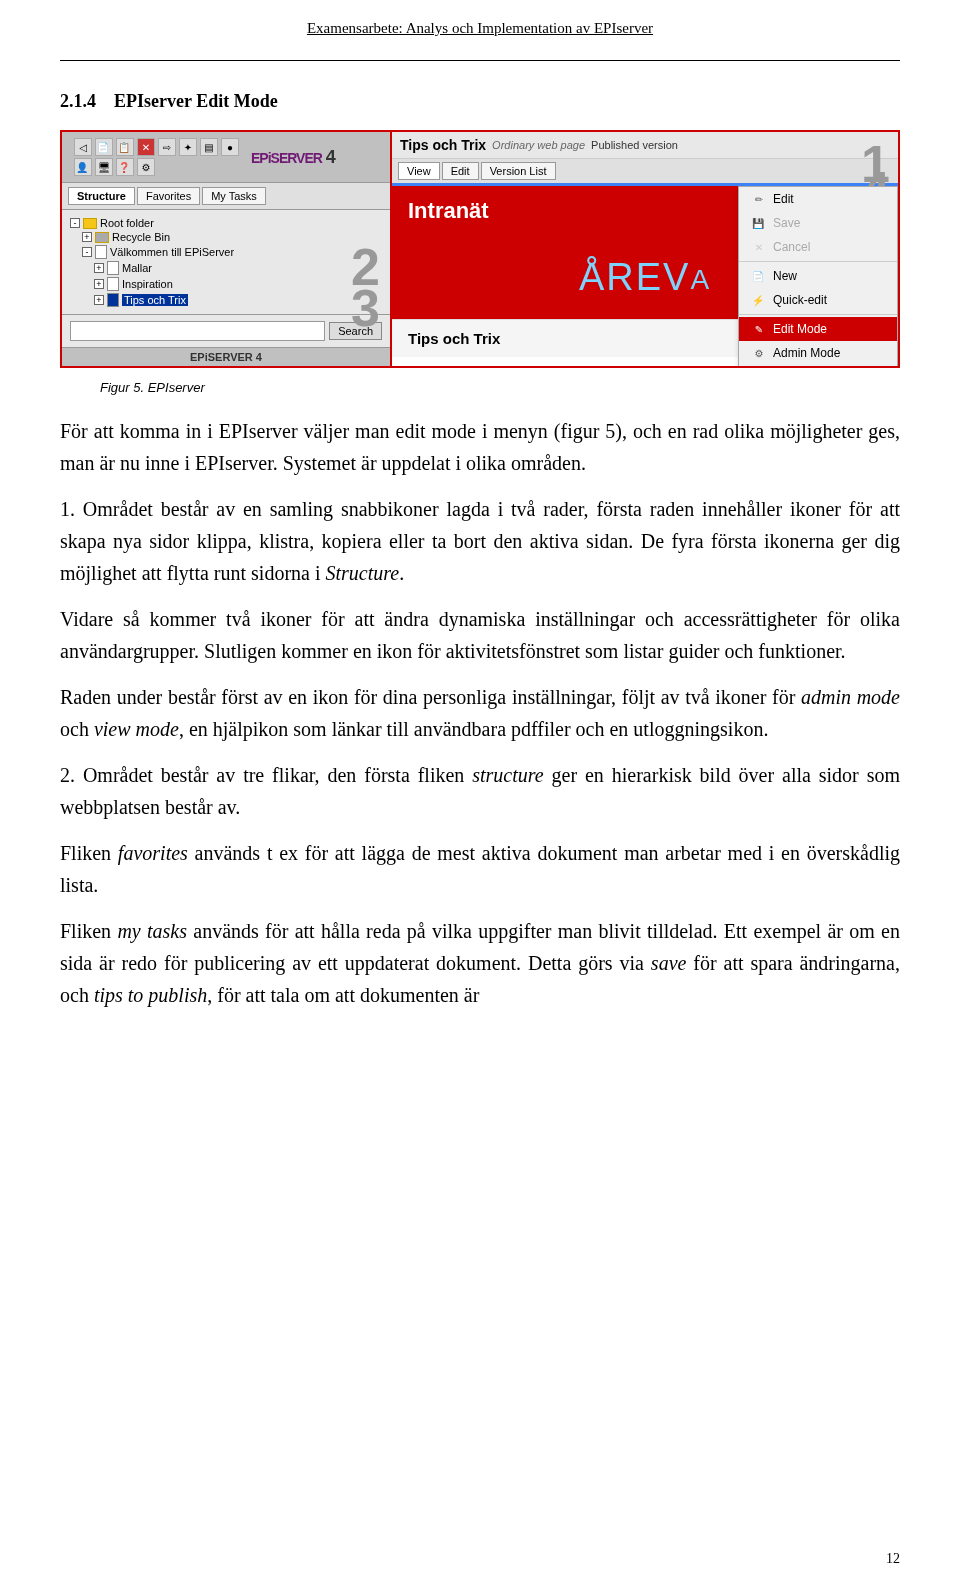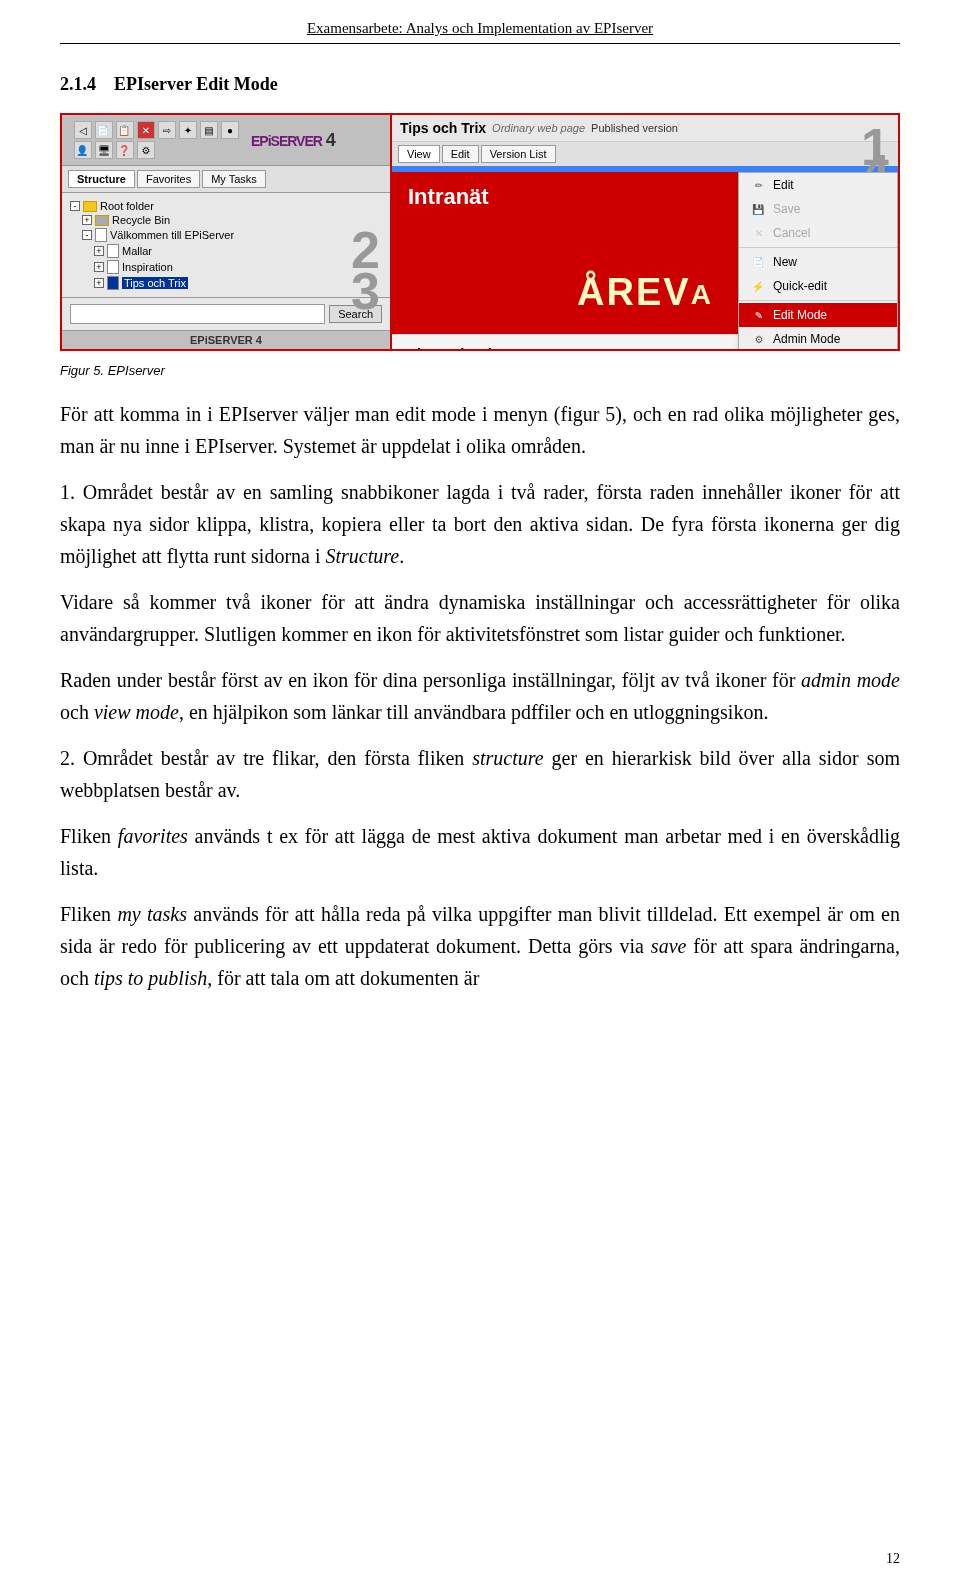--- a/index.html
+++ b/index.html
@@ -10,21 +10,21 @@
       font-family: "Times New Roman", Times, serif;
       font-size: 15px;
       color: #000;
       padding: 20px 60px 40px 60px;
     }
 
     
     .page-header {
       text-align: center;
       border-bottom: 1px solid #000;
-      padding-bottom: 6px;
+      padding-bottom: 23px;
       margin-bottom: 30px;
     }
     .page-header a {
       font-size: 15px;
       color: #000;
       text-decoration: underline;
     }
 
     
     .section-heading {
@@ -227,21 +227,21 @@
       font-family: Arial, sans-serif;
       color: #333;
     }
 
     
     .view-tabs {
       display: flex;
       gap: 2px;
       padding: 3px 6px;
       background: #e0e0e0;
-      border-bottom: 6px solid #3b82f6;
+      border-bottom: 3px solid #3b82f6;
     }
     .view-tab {
       padding: 2px 8px;
       font-size: 11px;
       font-family: Arial, sans-serif;
       background: #f5f5f5;
       border: 1px solid #999;
       cursor: pointer;
     }
     .view-tab.active { background: #fff; }
@@ -267,25 +267,24 @@
     }
     .areva-logo-area {
       background: #cc0000;
       padding: 20px 16px;
       display: flex;
       align-items: center;
       justify-content: center;
     }
     .areva-logo-text {
       font-size: 38px;
-      font-weight: 700;
-      color: #fef9c3;
+      font-weight: 400;
+      color: #7dd3fc;
       font-family: Arial, sans-serif;
       letter-spacing: 2px;
-      margin-top: 29px;
     }
     .tips-och-trix-bar {
       background: #f5f5f5;
       border-top: 1px solid #ddd;
       padding: 10px 16px;
       font-size: 15px;
       font-family: Arial, sans-serif;
       font-weight: bold;
     }
     .content-text-area {
@@ -338,21 +337,21 @@
     .ctx-item.grayed { color: #aaa; }
     .ctx-item.grayed .ctx-icon { color: #ccc; }
 
     
     .figure-caption {
       font-size: 13px;
       font-family: Arial, sans-serif;
       margin-bottom: 20px;
       margin-top: 6px;
     }
-    .figure-caption span { font-style: italic; }
+    .figure-caption span { font-style: italic; margin-left: 40px; }
 
     
     .body-text {
       font-size: 20px;
       line-height: 1.6;
       margin-bottom: 14px;
       text-align: justify;
     }
     .body-text em { font-style: italic; }
 

